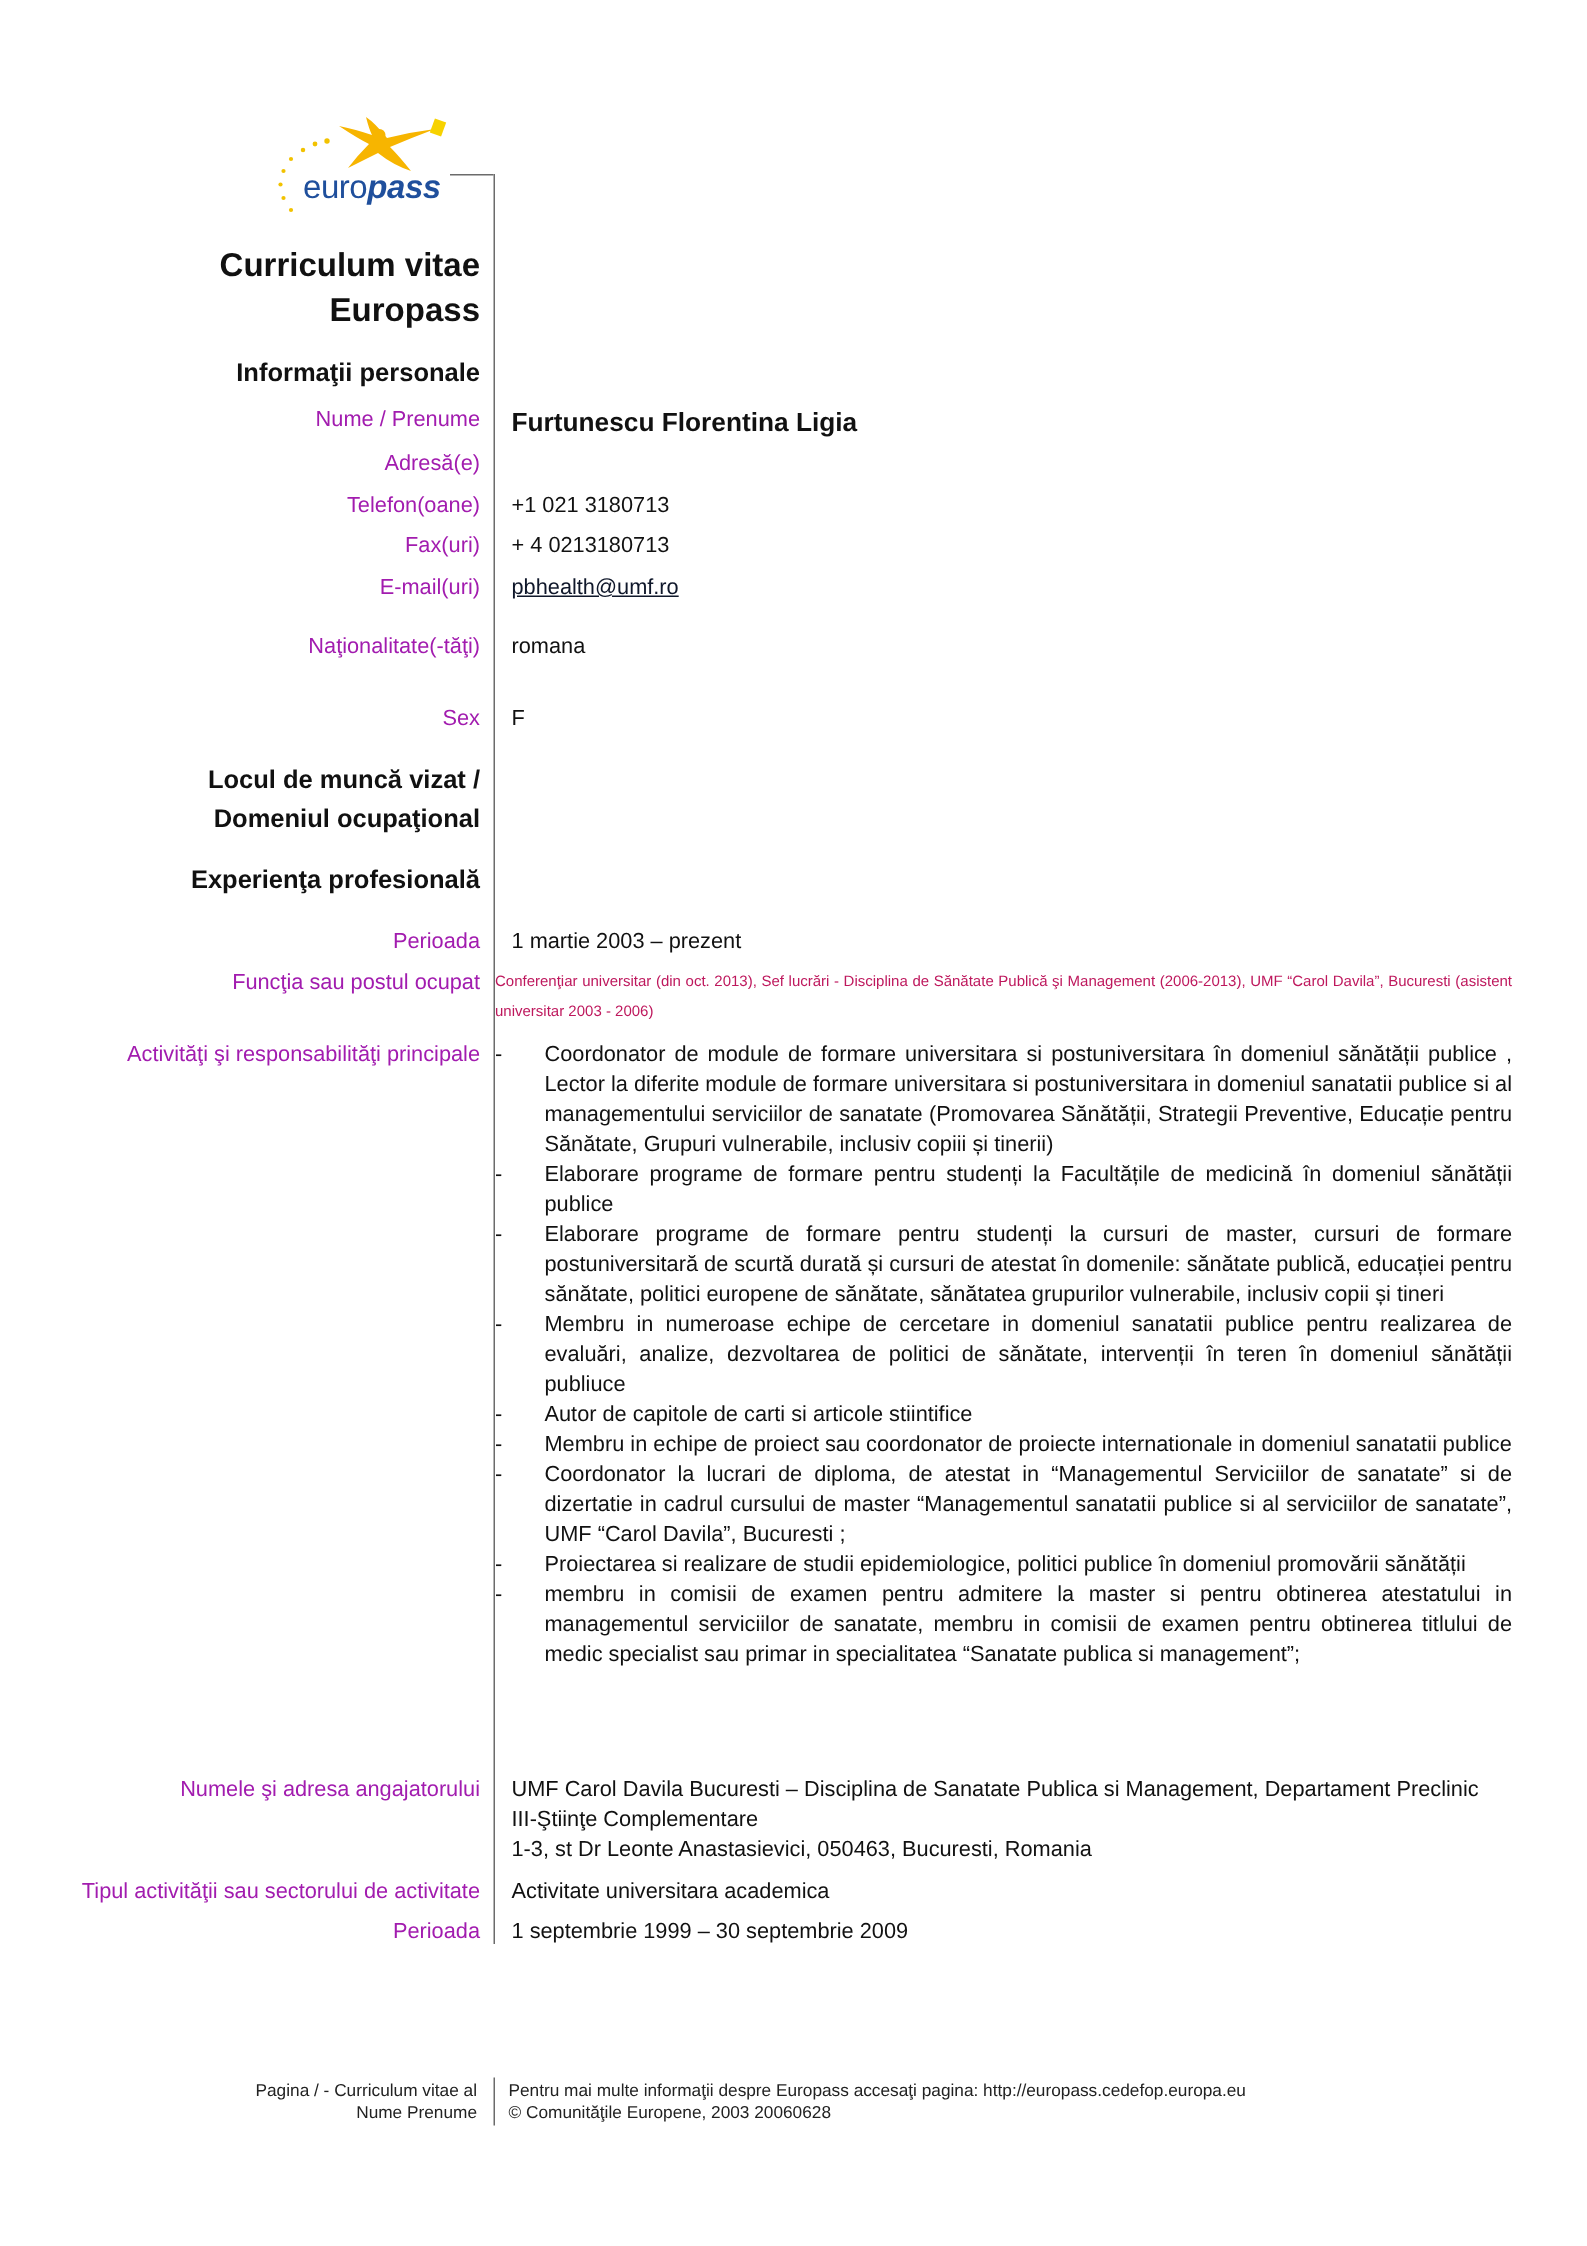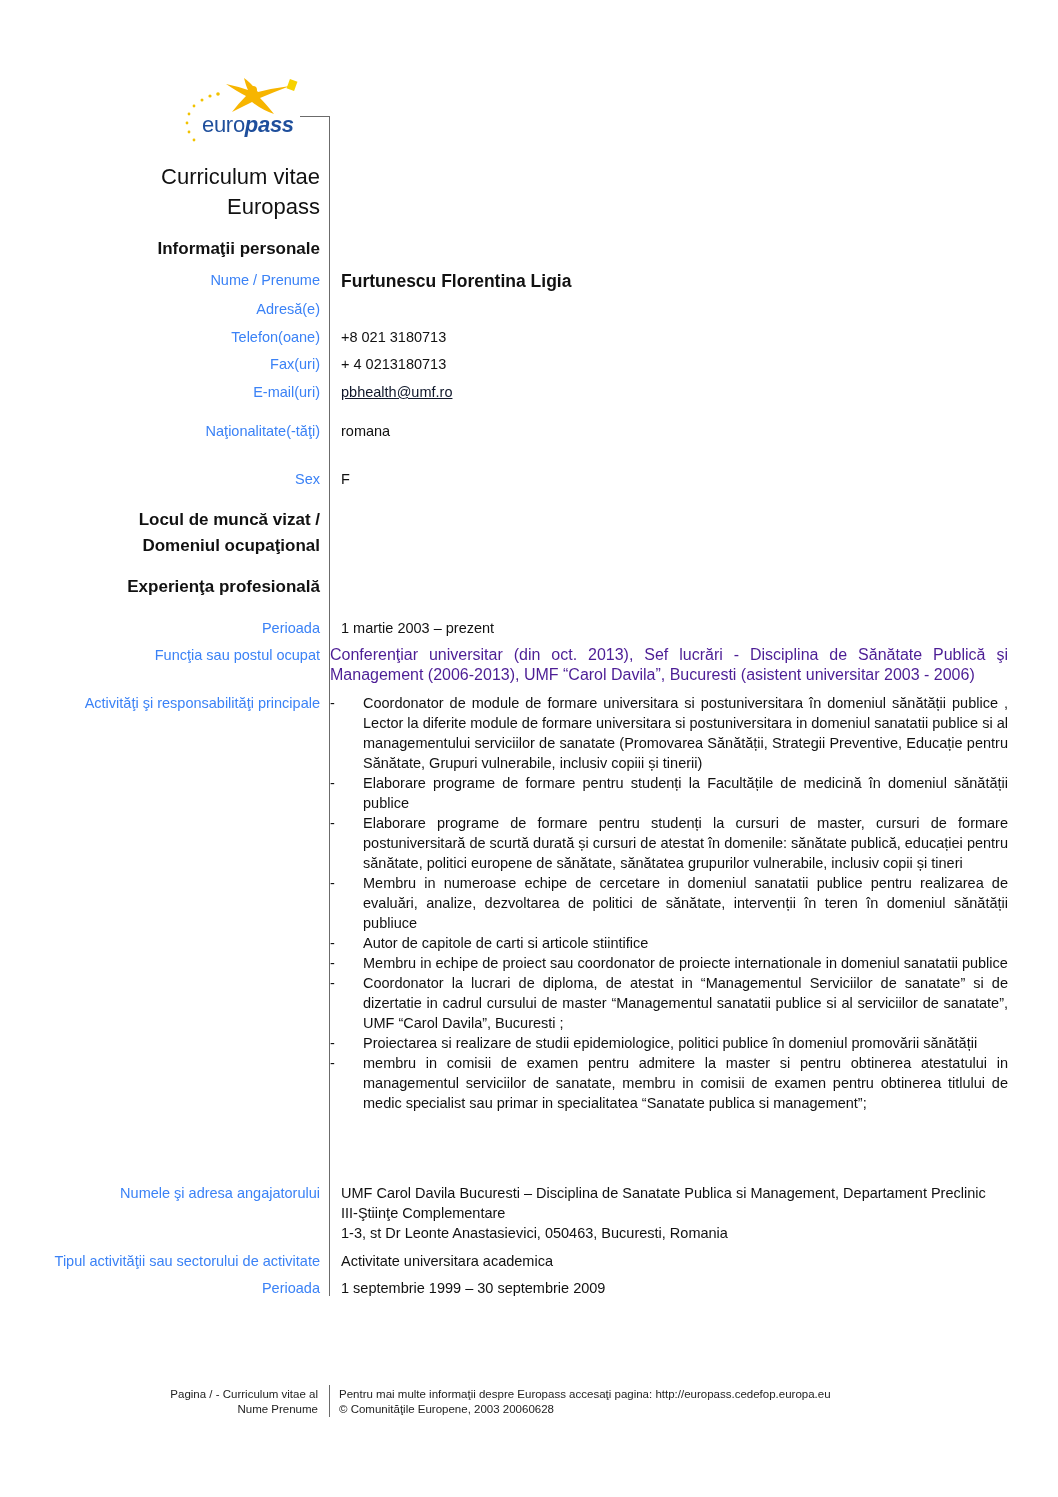--- a/index.html
+++ b/index.html
@@ -12,29 +12,29 @@
   .logo-word { position: absolute; left: 20px; top: 34px; font-size: 22px; letter-spacing: -0.3px; color: #1f4f9c; }
   .logo-word b { font-style: italic; font-weight: bold; }
   .logo-figure { position: absolute; left: 36px; top: 0; }
   .logo-stars { position: absolute; left: 0; top: 12px; }
 
   
   .vline { position: absolute; left: 329px; top: 116px; width: 1px; height: 1180px; background: #6b6b6b; }
   .vtop { position: absolute; left: 300px; top: 116px; width: 29px; height: 1px; background: #6b6b6b; }
   .vline-foot { position: absolute; left: 329px; top: 1385px; width: 1px; height: 32px; background: #6b6b6b; }
 
-  .lbl { position: absolute; right: 738px; text-align: right; font-size: 14.5px; color: #3b82f6; white-space: nowrap; }
+  .lbl { position: absolute; right: 738px; text-align: right; font-size: 14.5px; color: #a21caf; white-space: nowrap; }
   .val { position: absolute; left: 341px; font-size: 14.5px; color: #111; white-space: nowrap; }
   .head { position: absolute; right: 738px; text-align: right; font-weight: bold; font-size: 17px; color: #111; white-space: nowrap; line-height: 26px; }
-  .title { position: absolute; right: 738px; text-align: right; font-weight: normal; font-size: 22px; line-height: 30px; color: #111; }
+  .title { position: absolute; right: 738px; text-align: right; font-weight: bold; font-size: 22px; line-height: 30px; color: #111; }
 
   .name-val { font-weight: bold; font-size: 17.5px; }
   .email-link { color: #0f172a; text-decoration: underline; }
 
-  .block { position: absolute; left: 341px; width: 666px; font-size: 16px; line-height: 20px; text-align: justify; color: #4c1d95; }
+  .block { position: absolute; left: 341px; width: 666px; font-size: 10px; line-height: 20px; text-align: justify; color: #be185d; }
   .block.func { left: 330px; width: 678px; }
 
   .bullets { position: absolute; left: 330px; width: 678px; top: 693px; margin: 0; padding: 0; list-style: none; font-size: 14.5px; line-height: 20px; }
   .bullets li { position: relative; padding-left: 33px; text-align: justify; }
   .bullets li .dash { position: absolute; left: 0; top: 0; }
 
   .multi { position: absolute; left: 341px; font-size: 14.5px; line-height: 20px; white-space: nowrap; }
 
   .foot-l { position: absolute; right: 740px; top: 1387px; text-align: right; font-size: 11.5px; line-height: 15px; color: #222; }
   .foot-r { position: absolute; left: 339px; top: 1387px; font-size: 11.5px; line-height: 15px; color: #222; white-space: nowrap; }
@@ -75,21 +75,21 @@
 
   <div class="head" style="top:236px;">Informaţii personale</div>
 
   <div class="lbl" style="top:272px;">Nume / Prenume</div>
   <div class="val name-val" style="top:271px;">Furtunescu Florentina Ligia</div>
 
   <div class="lbl" style="top:301px;">Adresă(e)</div>
   <div class="val" style="top:301px;"></div>
 
   <div class="lbl" style="top:329px;">Telefon(oane)</div>
-  <div class="val" style="top:329px;">+8 021 3180713</div>
+  <div class="val" style="top:329px;">+1 021 3180713</div>
 
   <div class="lbl" style="top:356px;">Fax(uri)</div>
   <div class="val" style="top:356px;">+ 4 0213180713</div>
 
   <div class="lbl" style="top:384px;">E-mail(uri)</div>
   <div class="val" style="top:384px;"><span class="email-link">pbhealth@umf.ro</span></div>
 
   <div class="lbl" style="top:423px;">Naţionalitate(-tăţi)</div>
   <div class="val" style="top:423px;text-align:center;">romana</div>
 

